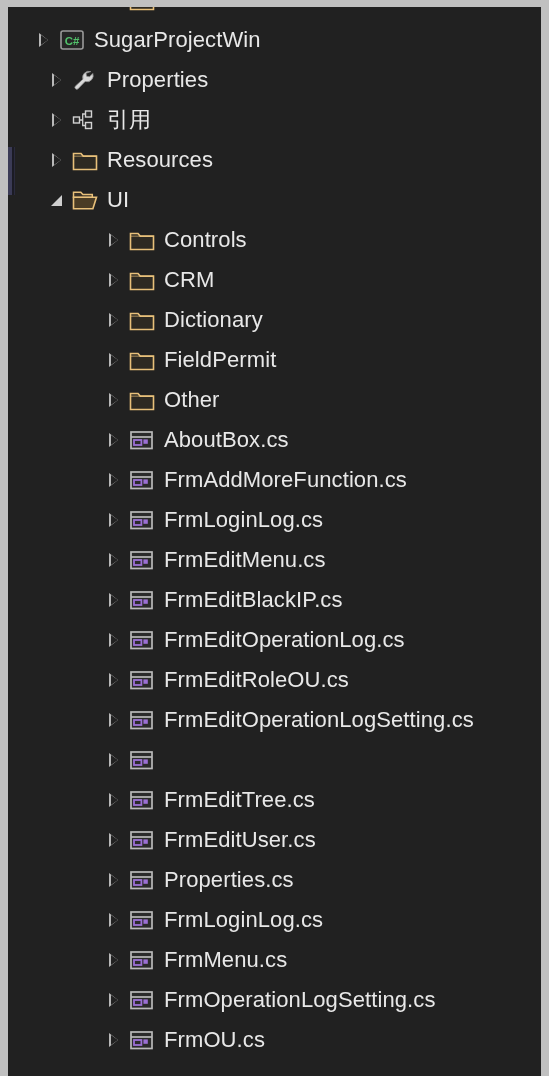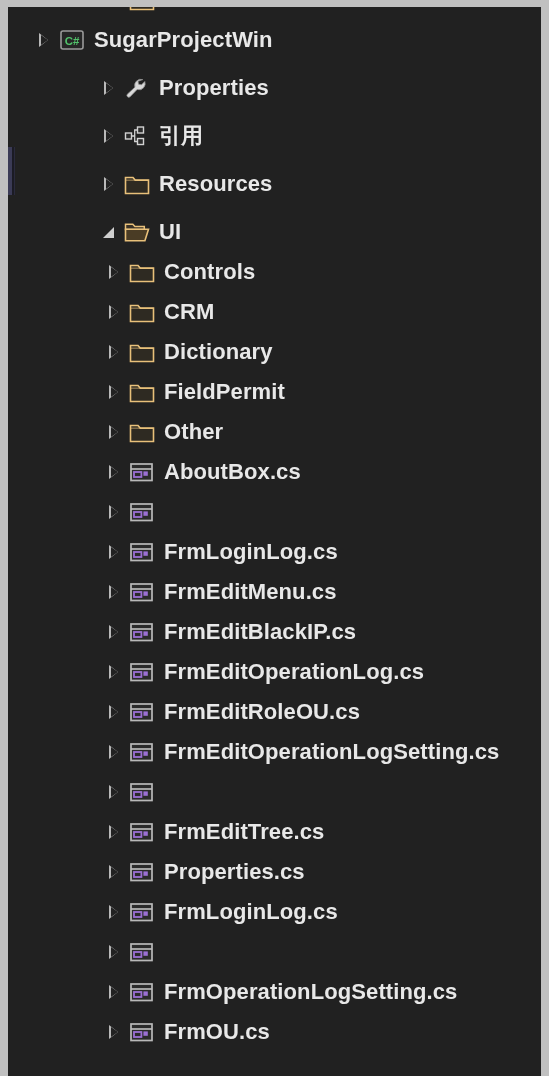--- a/index.html
+++ b/index.html
@@ -91,24 +91,23 @@
     display: flex;
     align-items: center;
     justify-content: center;
   }
   .row-label {
     font-size: 22px;
     color: #e8e8e8;
     letter-spacing: 0.1px;
     padding-left: 6px;
     line-height: 40px;
-    font-weight: bold;
   }
   .lvl-1 { padding-left: 22px; }
-  .lvl-2 { padding-left: 87px; margin-top: 8px; }
+  .lvl-2 { padding-left: 35px; }
   .lvl-3 { padding-left: 92px; }
 
   
   #v-scroll-thumb {
     position: absolute;
     left: 0px;
     top: 140px;
     width: 6px;
     height: 48px;
     background: #3b3b56;
@@ -281,20 +280,21 @@
             <span class="tri-collapsed"></span>
           </div>
           <div class="icon-wrap">
             <svg width="26" height="22" viewBox="0 0 26 22">
               <rect x="2" y="3" width="21" height="16.5" fill="#2a2a2a" stroke="#b9b9b9" stroke-width="1.7"></rect>
               <path d="M2 8.0 h21" stroke="#b9b9b9" stroke-width="1.7"></path>
               <rect x="5.0" y="11.0" width="7.4" height="5.0" fill="none" stroke="#9b6fd4" stroke-width="1.8"></rect>
               <rect x="14.4" y="10.4" width="4.4" height="4.4" fill="#9b6fd4"></rect>
             </svg>
           </div>
+          <span class="row-label">FrmAddMoreFunction.cs</span>
         </div>
         <div class="tree-row lvl-3">
           <div class="expander">
             <span class="tri-collapsed"></span>
           </div>
           <div class="icon-wrap">
             <svg width="26" height="22" viewBox="0 0 26 22">
               <rect x="2" y="3" width="21" height="16.5" fill="#2a2a2a" stroke="#b9b9b9" stroke-width="1.7"></rect>
               <path d="M2 8.0 h21" stroke="#b9b9b9" stroke-width="1.7"></path>
               <rect x="5.0" y="11.0" width="7.4" height="5.0" fill="none" stroke="#9b6fd4" stroke-width="1.8"></rect>
@@ -405,20 +405,34 @@
             <span class="tri-collapsed"></span>
           </div>
           <div class="icon-wrap">
             <svg width="26" height="22" viewBox="0 0 26 22">
               <rect x="2" y="3" width="21" height="16.5" fill="#2a2a2a" stroke="#b9b9b9" stroke-width="1.7"></rect>
               <path d="M2 8.0 h21" stroke="#b9b9b9" stroke-width="1.7"></path>
               <rect x="5.0" y="11.0" width="7.4" height="5.0" fill="none" stroke="#9b6fd4" stroke-width="1.8"></rect>
               <rect x="14.4" y="10.4" width="4.4" height="4.4" fill="#9b6fd4"></rect>
             </svg>
           </div>
+          <span class="row-label">FrmEditUser.cs</span>
+        </div>
+        <div class="tree-row lvl-3">
+          <div class="expander">
+            <span class="tri-collapsed"></span>
+          </div>
+          <div class="icon-wrap">
+            <svg width="26" height="22" viewBox="0 0 26 22">
+              <rect x="2" y="3" width="21" height="16.5" fill="#2a2a2a" stroke="#b9b9b9" stroke-width="1.7"></rect>
+              <path d="M2 8.0 h21" stroke="#b9b9b9" stroke-width="1.7"></path>
+              <rect x="5.0" y="11.0" width="7.4" height="5.0" fill="none" stroke="#9b6fd4" stroke-width="1.8"></rect>
+              <rect x="14.4" y="10.4" width="4.4" height="4.4" fill="#9b6fd4"></rect>
+            </svg>
+          </div>
           <span class="row-label">Properties.cs</span>
         </div>
         <div class="tree-row lvl-3">
           <div class="expander">
             <span class="tri-collapsed"></span>
           </div>
           <div class="icon-wrap">
             <svg width="26" height="22" viewBox="0 0 26 22">
               <rect x="2" y="3" width="21" height="16.5" fill="#2a2a2a" stroke="#b9b9b9" stroke-width="1.7"></rect>
               <path d="M2 8.0 h21" stroke="#b9b9b9" stroke-width="1.7"></path>
@@ -433,20 +447,21 @@
             <span class="tri-collapsed"></span>
           </div>
           <div class="icon-wrap">
             <svg width="26" height="22" viewBox="0 0 26 22">
               <rect x="2" y="3" width="21" height="16.5" fill="#2a2a2a" stroke="#b9b9b9" stroke-width="1.7"></rect>
               <path d="M2 8.0 h21" stroke="#b9b9b9" stroke-width="1.7"></path>
               <rect x="5.0" y="11.0" width="7.4" height="5.0" fill="none" stroke="#9b6fd4" stroke-width="1.8"></rect>
               <rect x="14.4" y="10.4" width="4.4" height="4.4" fill="#9b6fd4"></rect>
             </svg>
           </div>
+          <span class="row-label">FrmMenu.cs</span>
         </div>
         <div class="tree-row lvl-3">
           <div class="expander">
             <span class="tri-collapsed"></span>
           </div>
           <div class="icon-wrap">
             <svg width="26" height="22" viewBox="0 0 26 22">
               <rect x="2" y="3" width="21" height="16.5" fill="#2a2a2a" stroke="#b9b9b9" stroke-width="1.7"></rect>
               <path d="M2 8.0 h21" stroke="#b9b9b9" stroke-width="1.7"></path>
               <rect x="5.0" y="11.0" width="7.4" height="5.0" fill="none" stroke="#9b6fd4" stroke-width="1.8"></rect>

